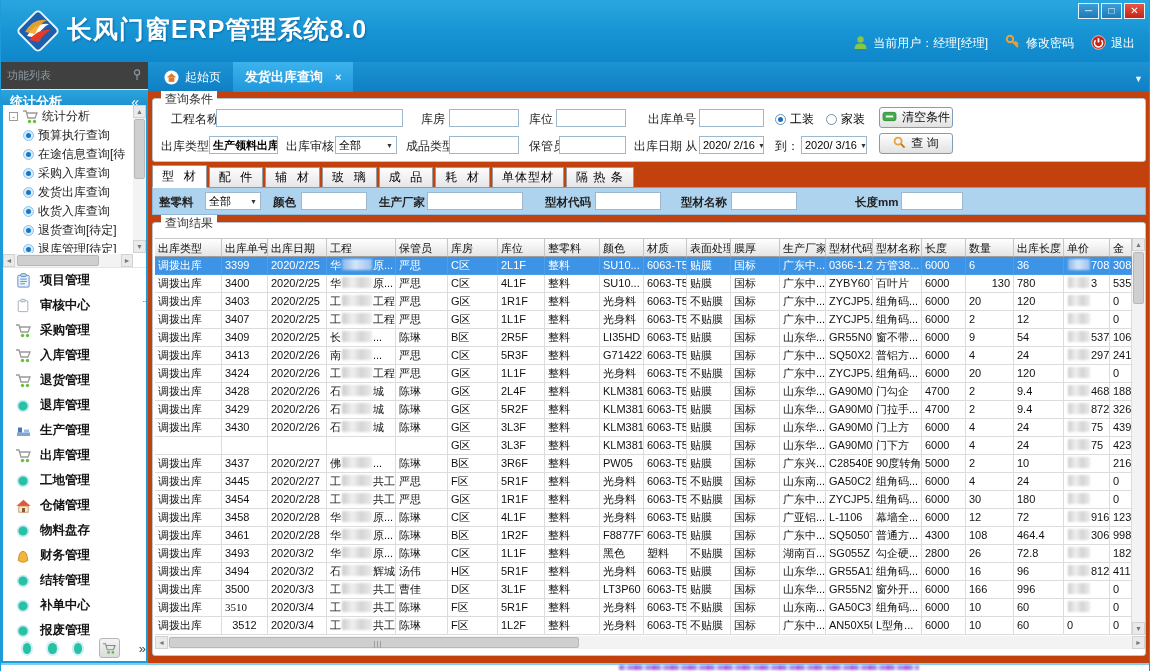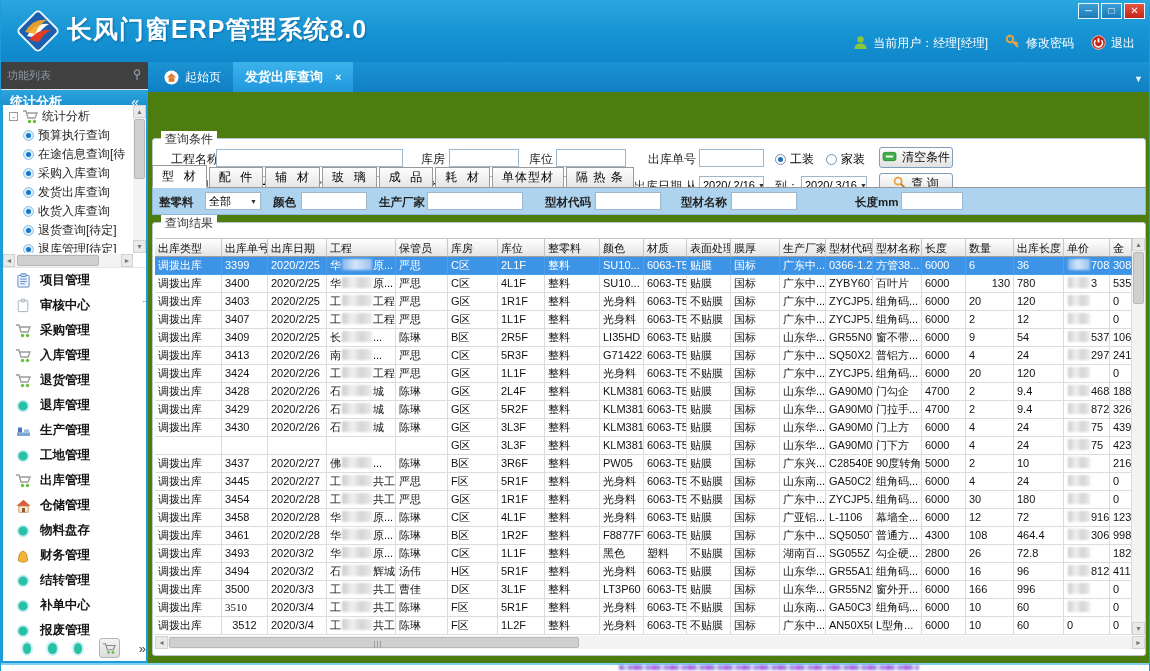--- a/index.html
+++ b/index.html
@@ -34,21 +34,21 @@
   .sb-thumb{position:absolute;background:#cfcfcf;border:1px solid #b8b8b8;border-radius:2px;cursor:pointer;}
   .menu{position:relative;}
   .menu-item{height:25px;display:flex;align-items:center;gap:9px;padding-left:12px;font-size:12.5px;font-weight:bold;color:#151515;cursor:pointer;}
   .menu-item .mi-ic{width:16px;height:15px;display:flex;align-items:center;justify-content:center;flex:none;}
   .side-bottom{position:absolute;left:0;bottom:2px;width:143px;height:22px;display:flex;align-items:center;gap:17px;padding-left:20px;}
   .dot{width:11px;height:11px;border-radius:50%;background:#27c2a4;box-shadow:0 0 0 2px #cdeef6;cursor:pointer;}
   .cart-btn{width:27px;height:20px;background:linear-gradient(#f4f4f4,#dcdcdc);border:1px solid #b5b5b5;border-radius:3px;display:flex;align-items:center;justify-content:center;cursor:pointer;}
   .chev{color:#444;font-size:13px;cursor:pointer;margin-left:2px;}
   .splitter-dots{position:absolute;left:143px;top:300px;color:#2a8fd0;font-size:10px;letter-spacing:0;line-height:5px;writing-mode:vertical-rl;}
   
-  .main{position:absolute;left:147px;top:62px;width:1003px;height:601px;background:#4d7c0f;}
+  .main{position:absolute;left:147px;top:62px;width:1003px;height:601px;background:#c2410c;}
   .tabstrip{position:absolute;left:0;top:0;width:1003px;height:30px;background:linear-gradient(#1c93d3,#0f7fc4);display:flex;align-items:flex-end;padding-left:4px;}
   .tab{height:30px;display:flex;align-items:center;gap:6px;padding:0 12px;color:#fff;font-size:12px;cursor:pointer;}
   .tab.active{background:linear-gradient(#3cb3ec,#1f97dc);font-weight:bold;font-size:13px;}
   .tab-close{margin-left:6px;font-size:11px;opacity:.9;cursor:pointer;}
   .tab-ic{display:flex;align-items:center;}
   .ts-caret{position:absolute;right:8px;top:12px;color:#e8f6fd;font-size:9px;cursor:pointer;}
   .gbox{position:absolute;border:1px solid #b9c6cf;border-radius:3px;background:#fff;}
   .gbox .legend{position:absolute;top:-8px;left:8px;background:#fff;padding:0 4px;font-size:12px;color:#333;}
   .fl{position:absolute;font-size:12px;color:#222;line-height:18px;white-space:nowrap;}
   .inp{position:absolute;height:18px;border:1px solid #9db8cc;background:#fff;font-size:11px;padding:0 3px;}
@@ -257,35 +257,35 @@
               <svg width="15" height="14" viewBox="0 0 15 14">
                 <rect x="1" y="8.5" width="13" height="3.5" fill="#7aa7d8"></rect>
                 <rect x="2" y="3.5" width="4" height="5" fill="#4a78b8"></rect>
                 <rect x="8" y="5.5" width="5" height="3" fill="#9abde0"></rect>
               </svg>
             </span>
             <span>生产管理</span>
           </div>
           <div class="menu-item">
             <span class="mi-ic">
-              <svg width="14" height="14" viewBox="0 0 14 14">
-                <circle cx="7" cy="7" r="5.4" fill="#27c2a4" stroke="#c4ecf6" stroke-width="1.6"></circle>
-              </svg>
-            </span>
-            <span>工地管理</span>
-          </div>
-          <div class="menu-item">
-            <span class="mi-ic">
               <svg width="16" height="15" viewBox="0 0 16 15">
                 <path d="M1 2h3l2 7h7l2-5H5" fill="none" stroke="#9a9a9a" stroke-width="1.3"></path>
                 <circle cx="7.5" cy="12.5" r="1.7" fill="#6abf3a"></circle>
                 <circle cx="12.5" cy="12.5" r="1.7" fill="#6abf3a"></circle>
               </svg>
             </span>
             <span>出库管理</span>
+          </div>
+          <div class="menu-item">
+            <span class="mi-ic">
+              <svg width="14" height="14" viewBox="0 0 14 14">
+                <circle cx="7" cy="7" r="5.4" fill="#27c2a4" stroke="#c4ecf6" stroke-width="1.6"></circle>
+              </svg>
+            </span>
+            <span>工地管理</span>
           </div>
           <div class="menu-item">
             <span class="mi-ic">
               <svg width="15" height="14" viewBox="0 0 15 14">
                 <path d="M0.5 7 7.5 0.8 14.5 7z" fill="#e05a3a"></path>
                 <rect x="2.8" y="7" width="9.4" height="6.2" fill="#f4ead2" stroke="#c08a50" stroke-width=".8"></rect>
                 <rect x="6" y="9" width="3" height="4.2" fill="#8a5a30"></rect>
               </svg>
             </span>
             <span>仓储管理</span>
@@ -360,21 +360,21 @@
           </span>
           <span class="tab-lb">起始页</span>
         </div>
         <div class="tab active">
           <span class="tab-lb">发货出库查询</span>
           <span class="tab-close">×</span>
         </div>
       </div>
     <div class="ts-caret">▼</div>
 
-    <div class="gbox" style="left:4px;top:36px;width:994px;height:64px;margin-top:40px;">
+    <div class="gbox" style="left:4px;top:36px;width:994px;height:64px;">
       <div class="legend">查询条件</div>
       <div class="fl" style="left:18px;top:11px;">工程名称</div>
       <input class="inp" style="left: 63px; top: 10px; width: 187px;">
       <div class="fl" style="left:268px;top:11px;">库房</div>
       <input class="inp" style="left: 296px; top: 10px; width: 70px;">
       <div class="fl" style="left:376px;top:11px;">库位</div>
       <input class="inp" style="left: 403px; top: 10px; width: 70px;">
       <div class="fl" style="left:495px;top:11px;">出库单号</div>
       <input class="inp" style="left: 546px; top: 10px; width: 65px;">
       <div class="radio-grp" style="left:622px;top:12px;">

